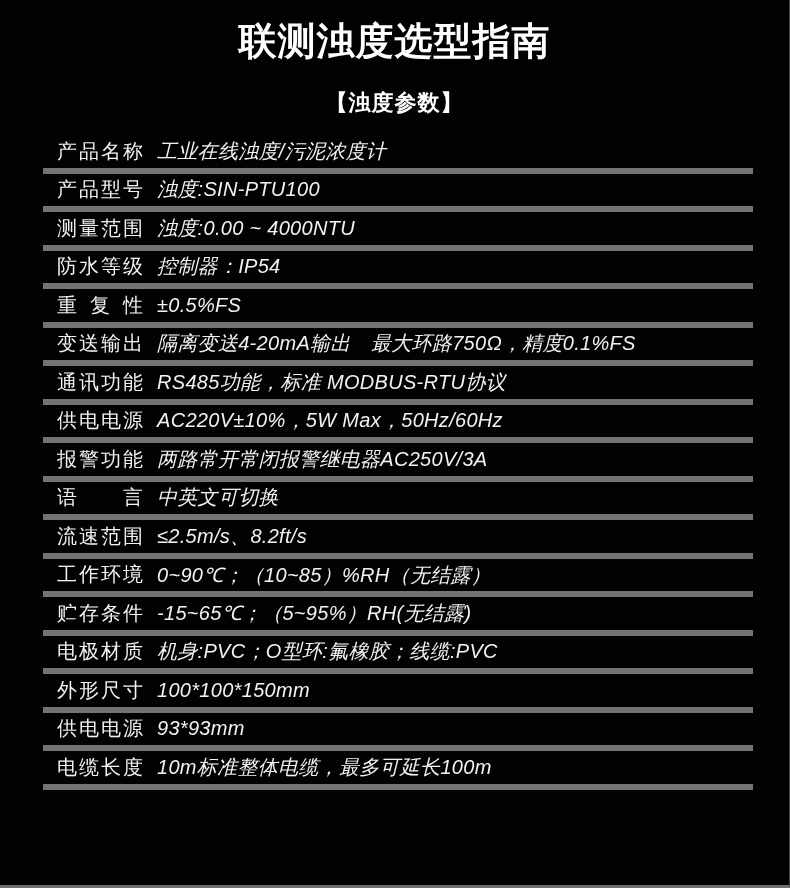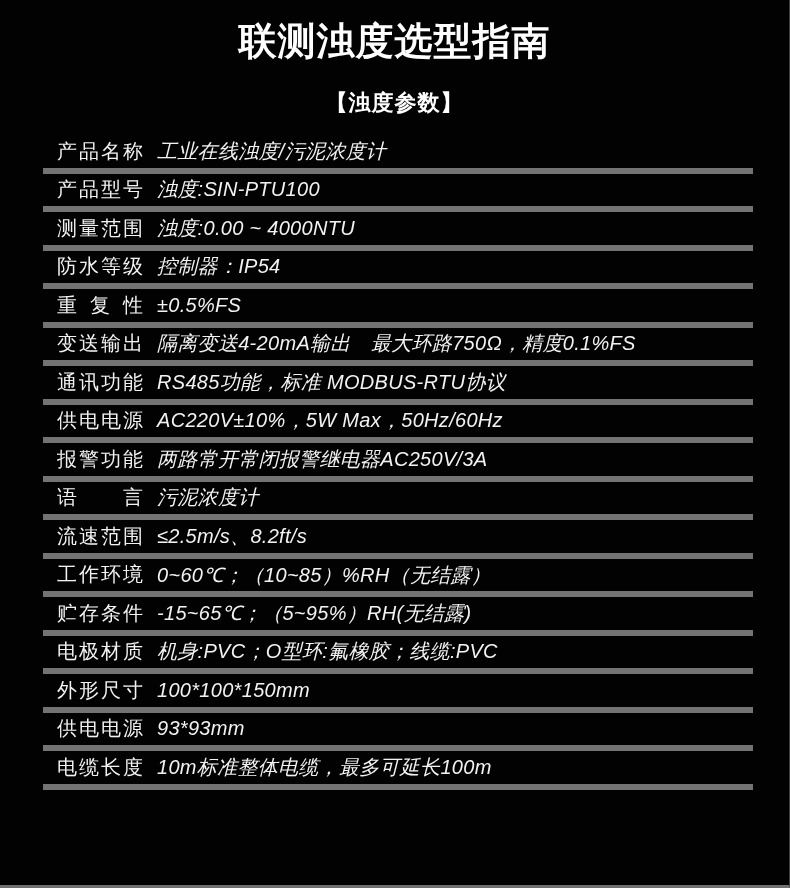--- a/index.html
+++ b/index.html
@@ -116,31 +116,31 @@
     <span class="value">AC220V±10%，5W Max，50Hz/60Hz</span>
   </div>
 
   <div class="row">
     <span class="label">报警功能</span>
     <span class="value">两路常开常闭报警继电器AC250V/3A</span>
   </div>
 
   <div class="row">
     <span class="label">语言</span>
-    <span class="value">污泥浓度计</span>
+    <span class="value">中英文可切换</span>
   </div>
 
   <div class="row">
     <span class="label">流速范围</span>
     <span class="value">≤2.5m/s、8.2ft/s</span>
   </div>
 
   <div class="row">
     <span class="label">工作环境</span>
-    <span class="value">0~60℃；（10~85）%RH（无结露）</span>
+    <span class="value">0~90℃；（10~85）%RH（无结露）</span>
   </div>
 
   <div class="row">
     <span class="label">贮存条件</span>
     <span class="value">-15~65℃；（5~95%）RH(无结露)</span>
   </div>
 
   <div class="row">
     <span class="label">电极材质</span>
     <span class="value">机身:PVC；O型环:氟橡胶；线缆:PVC</span>

